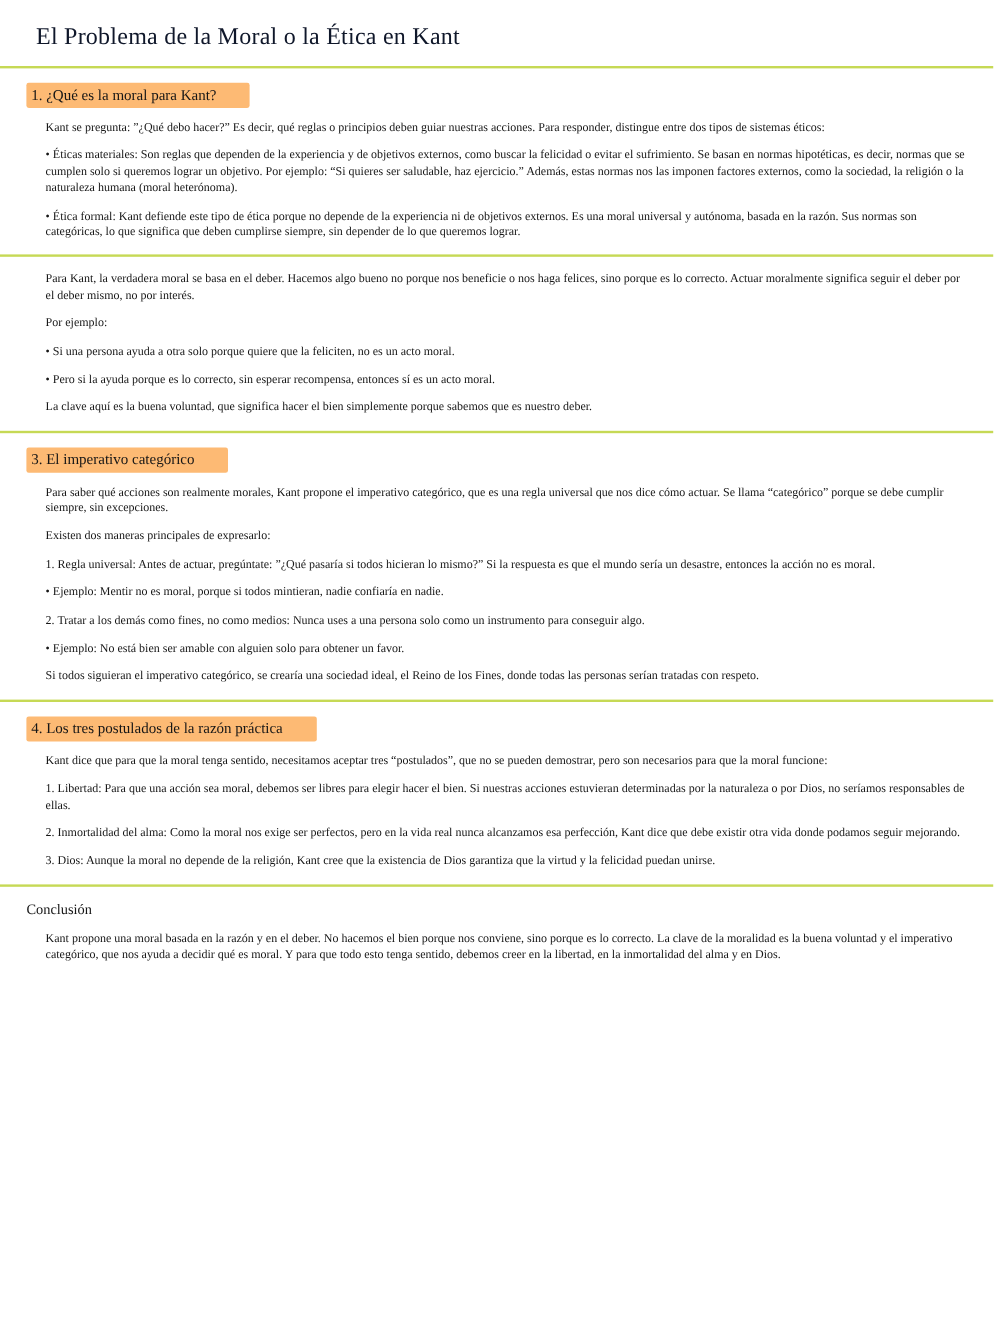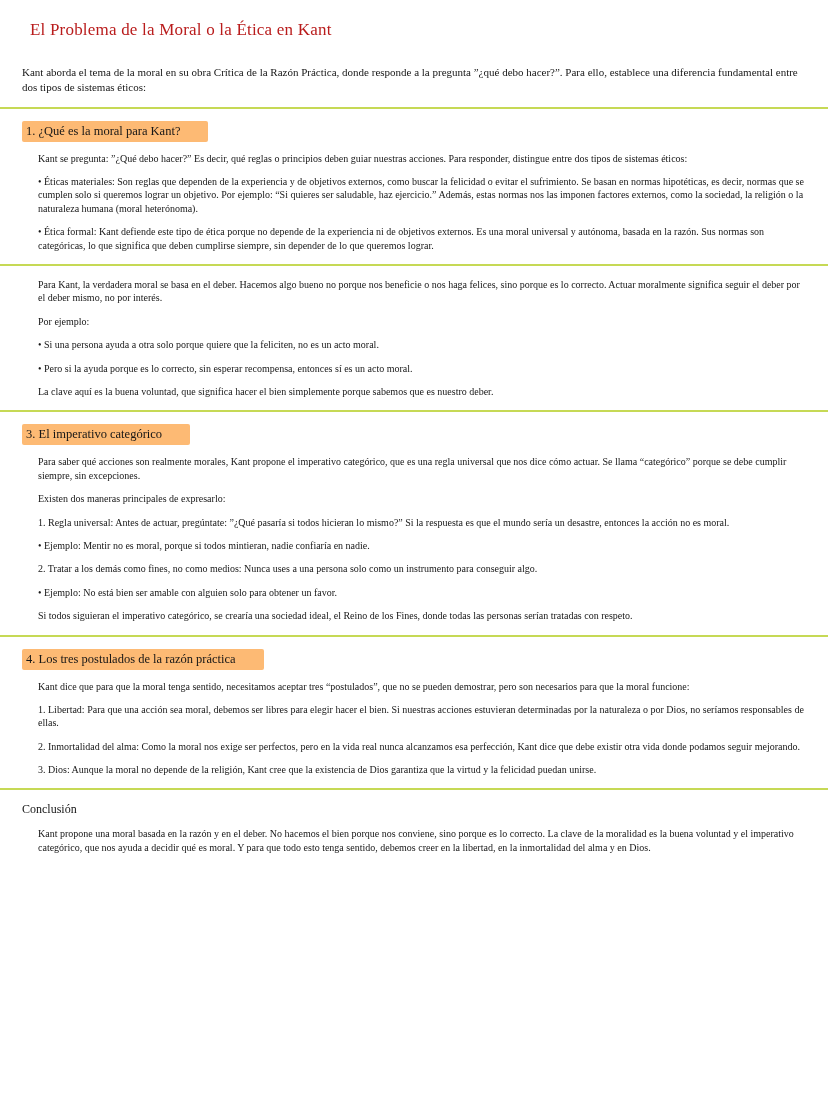--- a/index.html
+++ b/index.html
@@ -15,24 +15,24 @@
     font-family: "Liberation Serif", "DejaVu Serif", serif;
     color: #161616;
     overflow: hidden;
     box-sizing: border-box;
   }
   .content {
     padding: 12px 22px 0 22px;
   }
   .doc-title {
     font-family: "Liberation Serif", "DejaVu Serif", serif;
-    font-size: 17px;
+    font-size: 20px;
     font-weight: normal;
-    color: #b91c1c;
-    margin: 8px 0 25px 8px;
+    color: #0f172a;
+    margin: 8px 0 8px 8px;
     letter-spacing: 0.2px;
   }
   .intro {
     font-size: 11px;
     line-height: 1.35;
     margin: 0 0 12px 0;
   }
   .divider {
     height: 0;
     border-top: 2px solid #c6d955;
@@ -79,21 +79,20 @@
   }
 </style>
 </head>
 <body>
 
 <div class="page">
   <div class="content">
 
     <h1 class="doc-title">El Problema de la Moral o la Ética en Kant</h1>
 
-    <p class="intro">Kant aborda el tema de la moral en su obra Crítica de la Razón Práctica, donde responde a la pregunta ”¿qué debo hacer?”. Para ello, establece una diferencia fundamental entre dos tipos de sistemas éticos:</p>
 
     <div class="divider"></div>
 
     <section>
       <h2 class="section-heading"><span class="hl">1. ¿Qué es la moral para Kant?</span></h2>
       <p class="para">Kant se pregunta: ”¿Qué debo hacer?” Es decir, qué reglas o principios deben guiar nuestras acciones. Para responder, distingue entre dos tipos de sistemas éticos:</p>
       <p class="para">• Éticas materiales: Son reglas que dependen de la experiencia y de objetivos externos, como buscar la felicidad o evitar el sufrimiento. Se basan en normas hipotéticas, es decir, normas que se cumplen solo si queremos lograr un objetivo. Por ejemplo: “Si quieres ser saludable, haz ejercicio.” Además, estas normas nos las imponen factores externos, como la sociedad, la religión o la naturaleza humana (moral heterónoma).</p>
       <p class="para">• Ética formal: Kant defiende este tipo de ética porque no depende de la experiencia ni de objetivos externos. Es una moral universal y autónoma, basada en la razón. Sus normas son categóricas, lo que significa que deben cumplirse siempre, sin depender de lo que queremos lograr.</p>
     </section>
 

